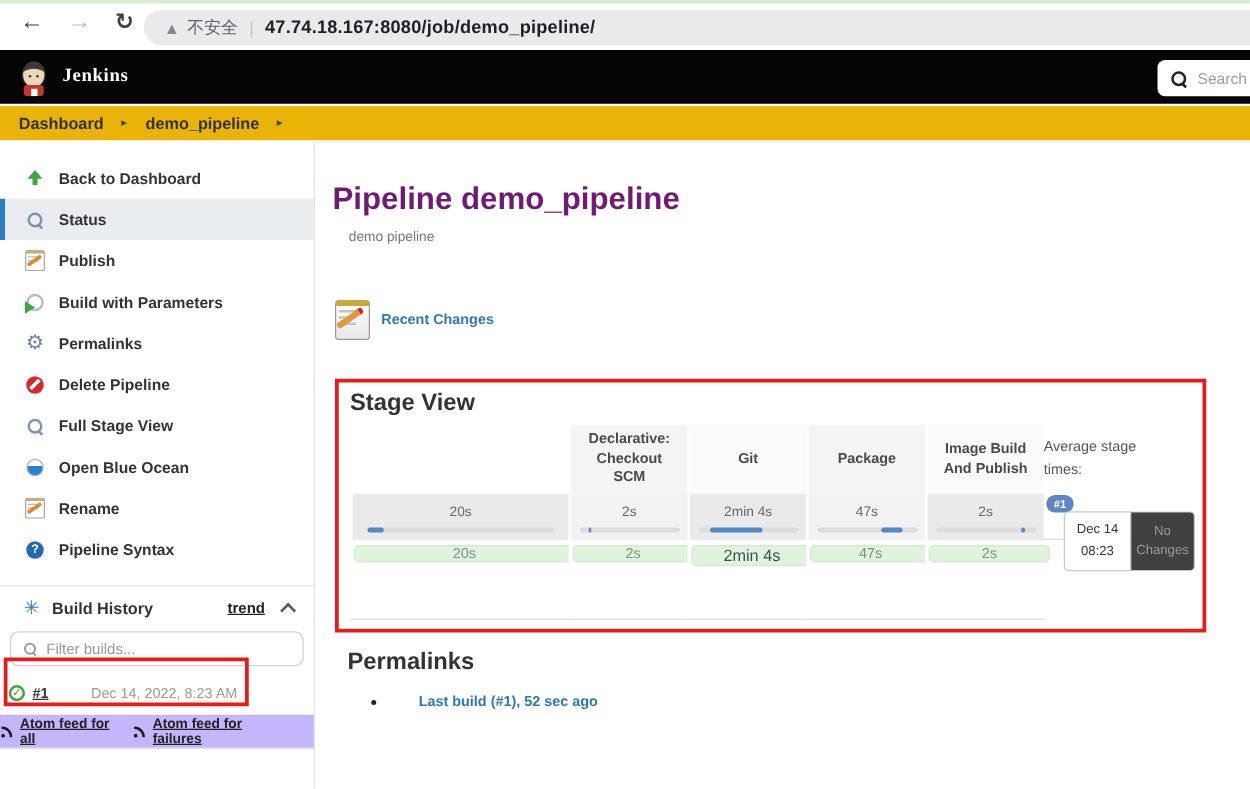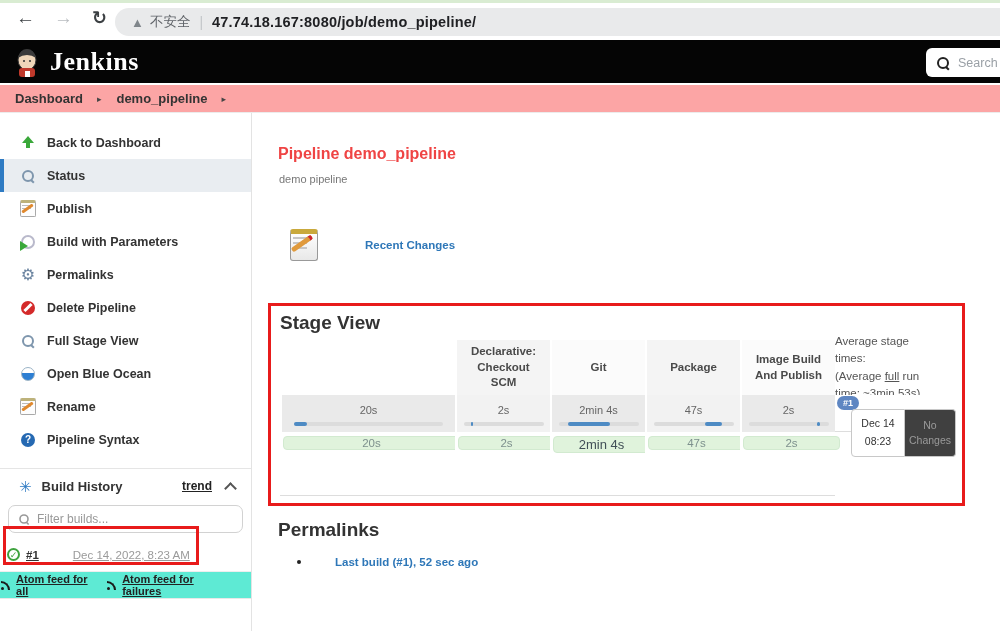--- a/index.html
+++ b/index.html
@@ -18,33 +18,33 @@
   .warn-ico{color:#80868b;font-size:13px;margin-right:6px;}
   .not-secure{color:#5f6368;font-size:13.5px;}
   .omni-sep{color:#c3c6c9;margin:0 9px;font-size:14px;}
   .omni-url{color:#202124;font-size:14.5px;font-weight:600;letter-spacing:.2px;}
 
   
   .jk-bar{position:absolute;left:0;top:40px;width:1000px;height:45px;background:#050505;
           display:flex;align-items:center;border-bottom:2px solid #fff;box-sizing:border-box;}
   .jk-logo{margin-left:14px;width:26px;height:30px;position:relative;}
   .jk-brand{color:#fff;font-family:"Liberation Serif","DejaVu Serif",serif;font-weight:bold;
-            font-size:26px;margin-left:10px;letter-spacing:.5px;}
+            font-size:15px;margin-left:10px;letter-spacing:.5px;}
   .jk-search{position:absolute;right:-58px;top:8px;width:132px;height:29px;background:#fff;
              border-radius:6px;display:flex;align-items:center;padding-left:10px;box-sizing:border-box;}
   .jk-search .mag{color:#222;}
   .jk-search-txt{color:#9aa0a6;font-size:12.5px;margin-left:8px;}
 
   
   .mag{position:relative;display:inline-block;width:14px;height:14px;}
   .mag::before{content:"";position:absolute;left:1px;top:1px;width:8px;height:8px;border:2px solid currentColor;border-radius:50%;}
   .mag::after{content:"";position:absolute;left:10px;top:10px;width:4px;height:2px;background:currentColor;transform:rotate(45deg);transform-origin:left center;}
 
   
-  .crumb-bar{position:absolute;left:0;top:85px;width:1000px;height:28px;background:#fca5a5;
+  .crumb-bar{position:absolute;left:0;top:85px;width:1000px;height:28px;background:#eab308;
              border-bottom:1px solid #ececec;display:flex;align-items:center;box-sizing:border-box;}
   .crumb{font-size:13px;font-weight:bold;color:#333;margin-left:15px;cursor:pointer;}
   .crumb-sep{font-size:9px;color:#444;margin-left:14px;cursor:pointer;}
 
   
   .sidebar{position:absolute;left:0;top:113px;width:252px;height:518px;background:#fff;
            border-right:1px solid #e3e3e3;box-sizing:border-box;}
   .menu{padding-top:13px;}
   .menu-item{height:33px;display:flex;align-items:center;padding-left:19px;cursor:pointer;position:relative;}
   .menu-item.sel{background:#e9edf1;}
@@ -77,33 +77,33 @@
   .bh-header{margin-top:12px;border-top:1px solid #e5e5e5;height:34px;display:flex;align-items:center;padding:0 12px 0 19px;}
   .bh-title{font-size:13px;font-weight:bold;margin-left:10px;flex:1;}
   .bh-trend{font-size:12px;font-weight:bold;text-decoration:underline;color:#222;cursor:pointer;}
   .bh-chev{width:7px;height:7px;border-top:2px solid #555;border-right:2px solid #555;transform:rotate(-45deg);margin:4px 4px 0 14px;cursor:pointer;}
   .bh-filter{margin:2px 8px 0 8px;height:26px;border:1.5px solid #d2d2d2;border-radius:7px;background:#fff;
              display:flex;align-items:center;padding-left:8px;color:#999;cursor:text;}
   .bh-filter .mag{transform:scale(.8);}
   .bh-filter-txt{font-size:12px;margin-left:6px;color:#999;}
   .bh-row{height:33px;margin-top:5px;display:flex;align-items:center;padding-left:7px;border-bottom:1px solid #eee;}
   .bh-id{font-size:11.5px;font-weight:bold;color:#333;text-decoration:underline;margin-left:6px;cursor:pointer;}
-  .bh-date{font-size:11.5px;color:#9a9a9a;text-decoration:underline;margin-left:34px;cursor:pointer;}
-  .bh-feeds{height:26px;display:flex;align-items:center;justify-content:flex-end;padding-right:14px;border-bottom:1px solid #e8e8e8;background:#5eead4;}
+  .bh-date{font-size:11.5px;color:#9a9a9a;margin-left:34px;cursor:pointer;}
+  .bh-feeds{height:26px;display:flex;align-items:center;justify-content:flex-end;padding-right:14px;border-bottom:1px solid #e8e8e8;background:#c4b5fd;}
   .feed-link{font-size:11px;font-weight:bold;color:#222;text-decoration:underline;margin:0 10px 0 5px;cursor:pointer;}
 
   .hl-rect{position:absolute;border:3px solid #e81b1b;box-sizing:border-box;pointer-events:none;}
   .hl-history{left:3px;top:526px;width:196px;height:39px;}
   .hl-stage{left:268px;top:303px;width:697px;height:203px;}
 
   
   .main{position:absolute;left:252px;top:113px;width:748px;height:518px;}
-  .page-title{margin:32px 0 0 26px;font-size:16px;font-weight:bold;color:#ef4444;}
+  .page-title{margin:32px 0 0 14px;font-size:25px;font-weight:bold;color:#701a75;}
   .page-desc{margin:10px 0 0 27px;font-size:11px;color:#777;}
-  .recent{display:flex;align-items:center;margin:44px 0 0 38px;cursor:pointer;gap:38px;}
+  .recent{display:flex;align-items:center;margin:44px 0 0 16px;cursor:pointer;}
   .i-bignote{position:relative;width:26px;height:26px;background:linear-gradient(#fdfdfd,#e8e8e8);border:1px solid #999;border-top:5px solid #c9a93c;border-radius:3px;}
   .i-bignote::before{content:"";position:absolute;left:2px;top:3px;width:14px;height:2px;background:#c5c5c5;box-shadow:0 5px 0 #c5c5c5,0 10px 0 #c5c5c5;}
   .i-bignote::after{content:"";position:absolute;left:-1px;top:7px;width:24px;height:5px;background:#e09a3c;border-radius:2px;transform:rotate(-35deg);box-shadow:inset -3px 0 0 #c23;}
   .recent-lbl{font-size:11.5px;font-weight:bold;color:#2e77b8;margin-left:9px;}
 
   .stage-box{position:absolute;left:16px;top:190px;width:697px;height:146px;box-sizing:border-box;}
   .sv-title{margin:9px 0 0 12px;font-size:19px;font-weight:bold;color:#333;}
   .sv-table{position:absolute;left:12px;top:37px;display:grid;
             grid-template-columns:175px 95px 95px 95px 95px 95px;grid-template-rows:55px 37px 64px;}
   .sv-hcell{display:flex;align-items:center;justify-content:center;text-align:center;
@@ -273,21 +273,20 @@
       <div class="sv-table">
 
         <div></div>
         <div class="sv-hcell bg-a">Declarative: Checkout SCM</div>
         <div class="sv-hcell bg-b">Git</div>
         <div class="sv-hcell bg-a">Package</div>
         <div class="sv-hcell bg-b">Image Build And Publish</div>
 
         <div class="sv-label">
           <span>Average stage times:</span>
-          <span><span>(Average </span><u>full</u><span> run time: ~3min 53s)</span></span>
         </div>
         <div class="sv-acell bg-c">
           <span>20s</span>
           <span class="sv-bar">
               <span class="sv-fill" style="left: 0%; width: 9%;"></span>
             </span>
         </div>
         <div class="sv-acell bg-d">
           <span>2s</span>
           <span class="sv-bar">

